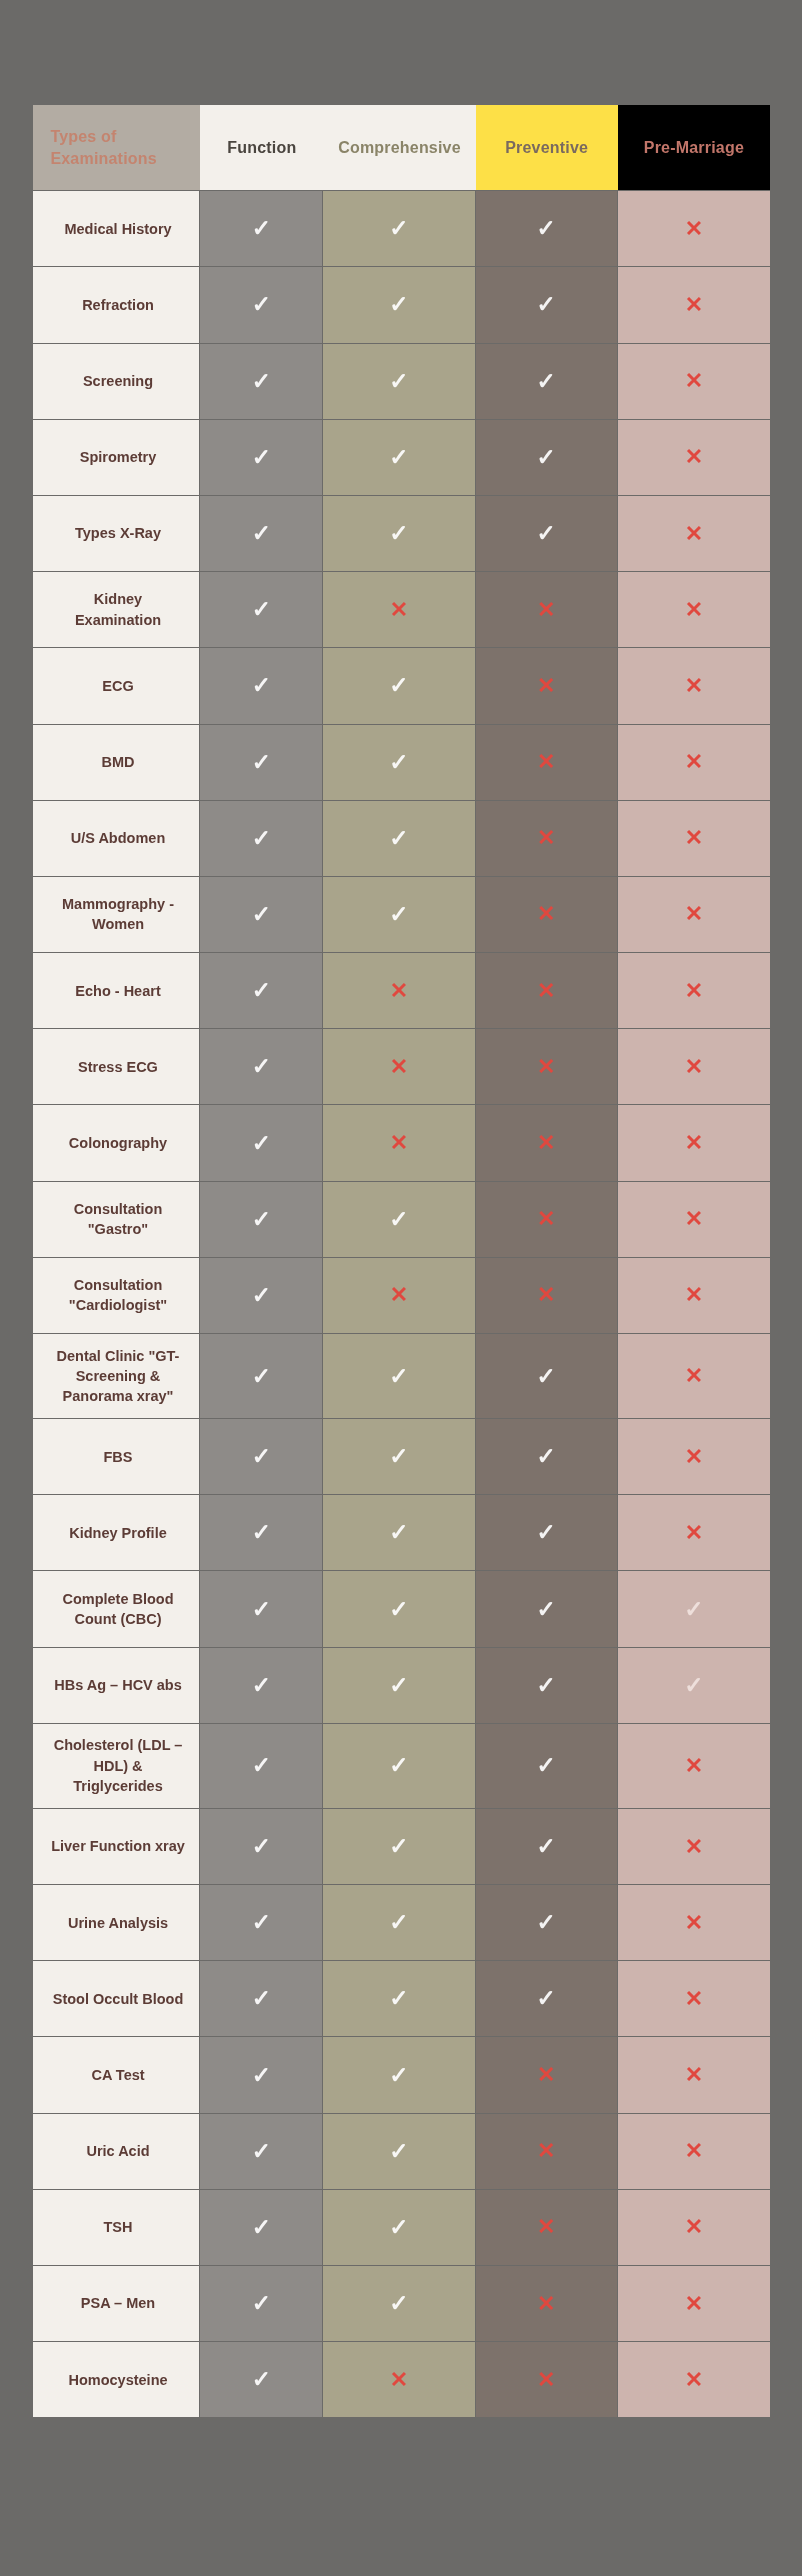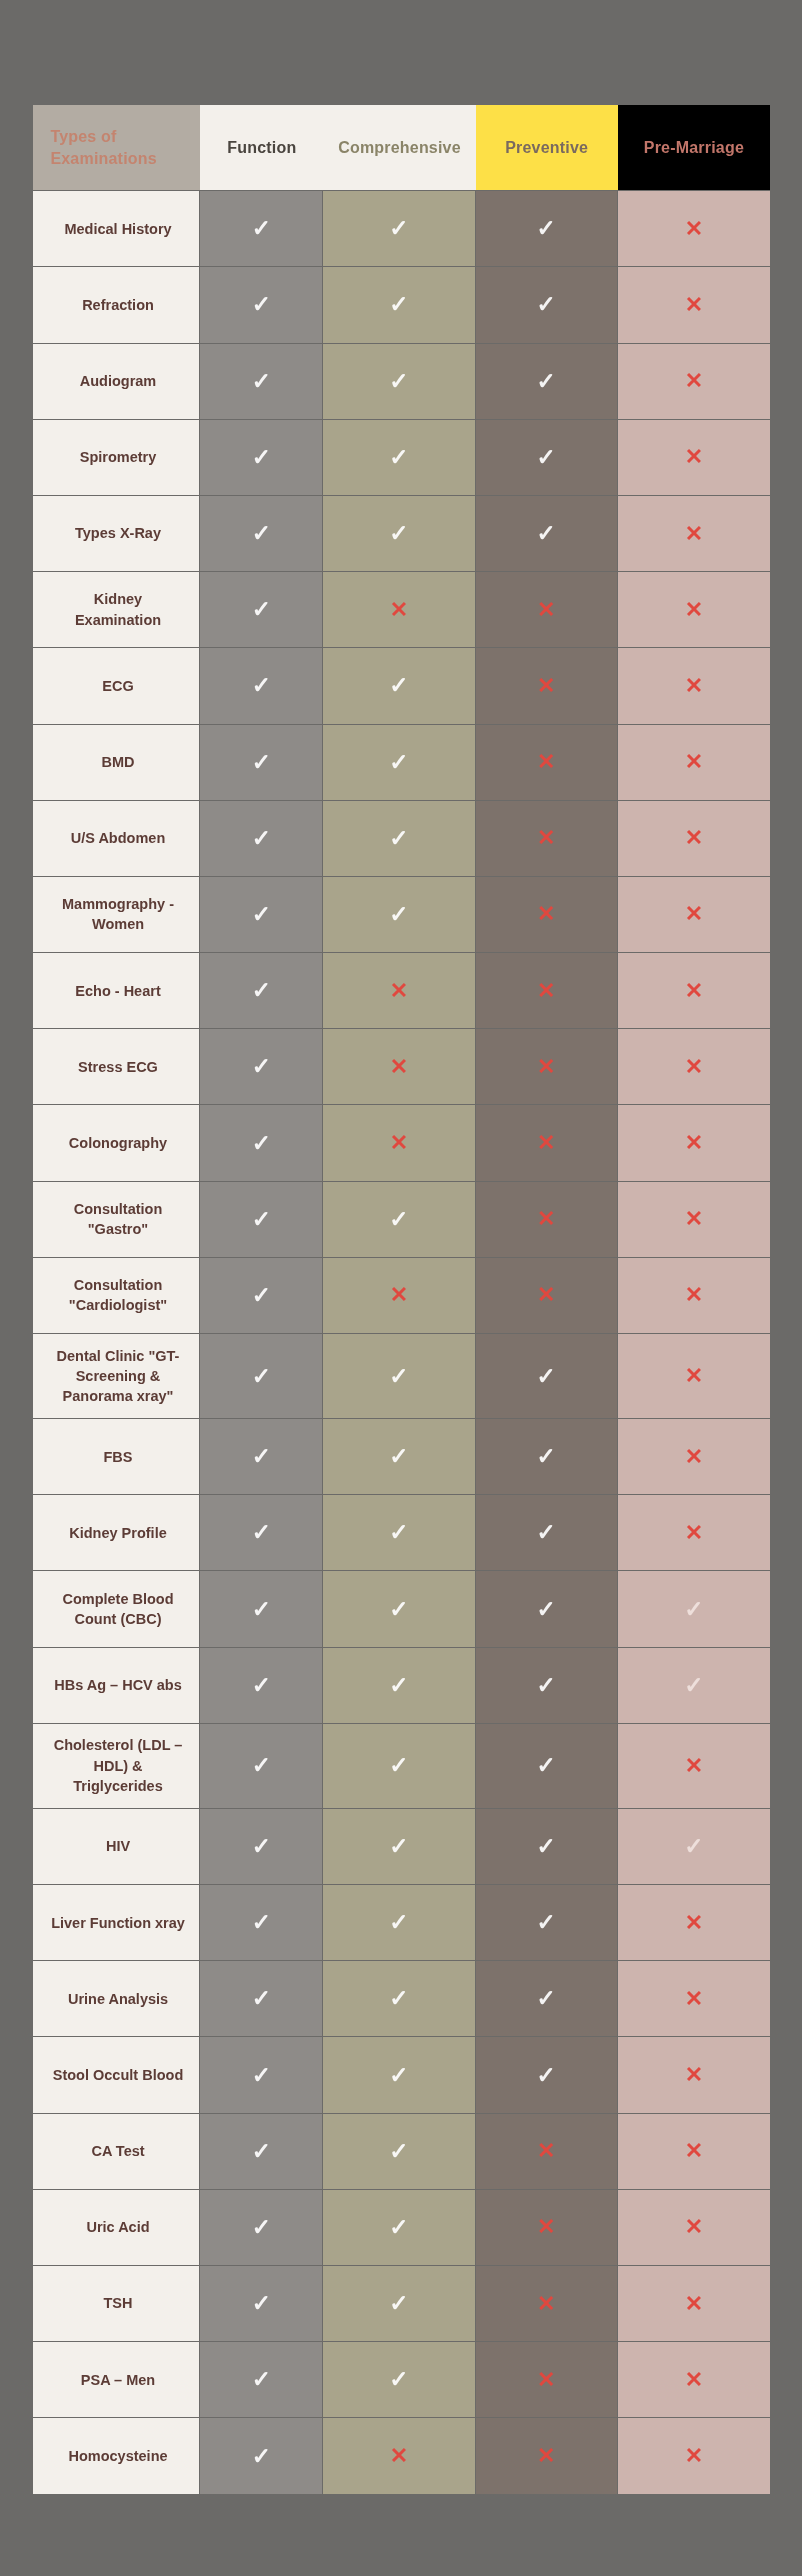--- a/index.html
+++ b/index.html
@@ -142,21 +142,21 @@
           <td class="col-pre"><span class="mark cross">✕</span></td>
         </tr>
         <tr>
           <td class="label">Refraction</td>
           <td class="col-exec"><span class="mark check">✓</span></td>
           <td class="col-comp"><span class="mark check">✓</span></td>
           <td class="col-prev"><span class="mark check">✓</span></td>
           <td class="col-pre"><span class="mark cross">✕</span></td>
         </tr>
         <tr>
-          <td class="label">Audiogram</td>
+          <td class="label">Screening</td>
           <td class="col-exec"><span class="mark check">✓</span></td>
           <td class="col-comp"><span class="mark check">✓</span></td>
           <td class="col-prev"><span class="mark check">✓</span></td>
           <td class="col-pre"><span class="mark cross">✕</span></td>
         </tr>
         <tr>
           <td class="label">Spirometry</td>
           <td class="col-exec"><span class="mark check">✓</span></td>
           <td class="col-comp"><span class="mark check">✓</span></td>
           <td class="col-prev"><span class="mark check">✓</span></td>
@@ -273,27 +273,20 @@
           <td class="col-comp"><span class="mark check">✓</span></td>
           <td class="col-prev"><span class="mark check">✓</span></td>
           <td class="col-pre"><span class="mark check faint">✓</span></td>
         </tr>
         <tr>
           <td class="label">Cholesterol (LDL – HDL) &amp; Triglycerides</td>
           <td class="col-exec"><span class="mark check">✓</span></td>
           <td class="col-comp"><span class="mark check">✓</span></td>
           <td class="col-prev"><span class="mark check">✓</span></td>
           <td class="col-pre"><span class="mark cross">✕</span></td>
-        </tr>
-        <tr>
-          <td class="label">HIV</td>
-          <td class="col-exec"><span class="mark check">✓</span></td>
-          <td class="col-comp"><span class="mark check">✓</span></td>
-          <td class="col-prev"><span class="mark check">✓</span></td>
-          <td class="col-pre"><span class="mark check faint">✓</span></td>
         </tr>
         <tr>
           <td class="label">Liver Function xray</td>
           <td class="col-exec"><span class="mark check">✓</span></td>
           <td class="col-comp"><span class="mark check">✓</span></td>
           <td class="col-prev"><span class="mark check">✓</span></td>
           <td class="col-pre"><span class="mark cross">✕</span></td>
         </tr>
         <tr>
           <td class="label">Urine Analysis</td>

